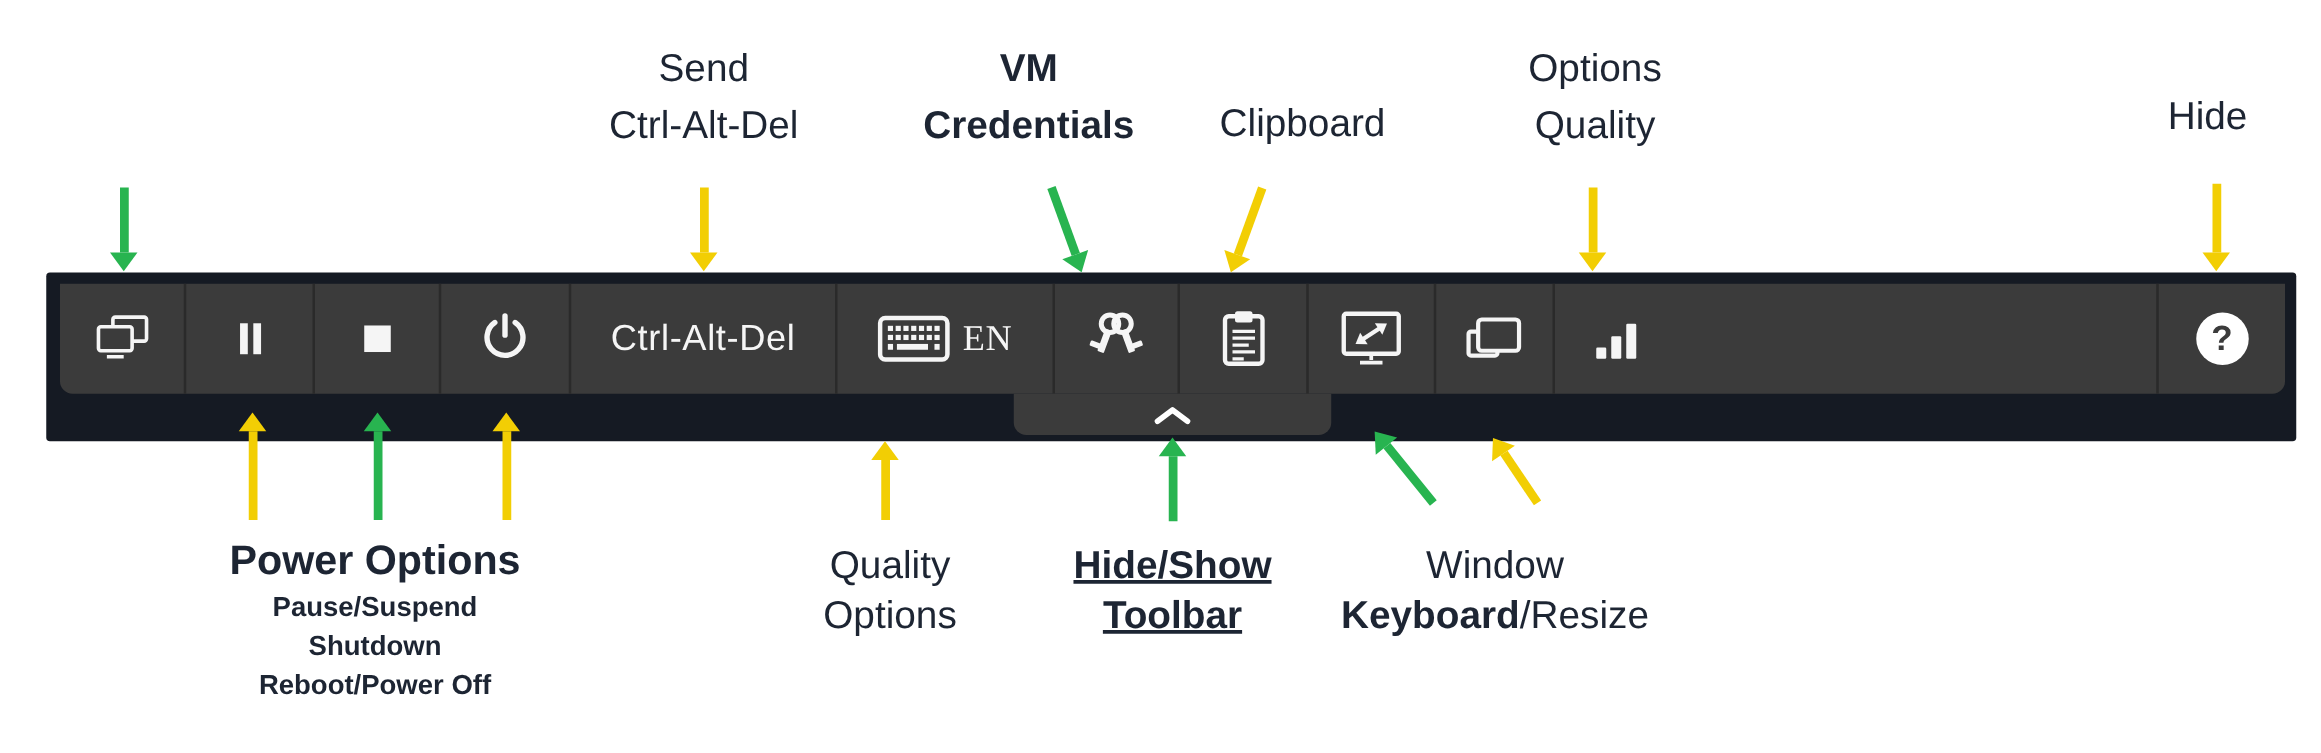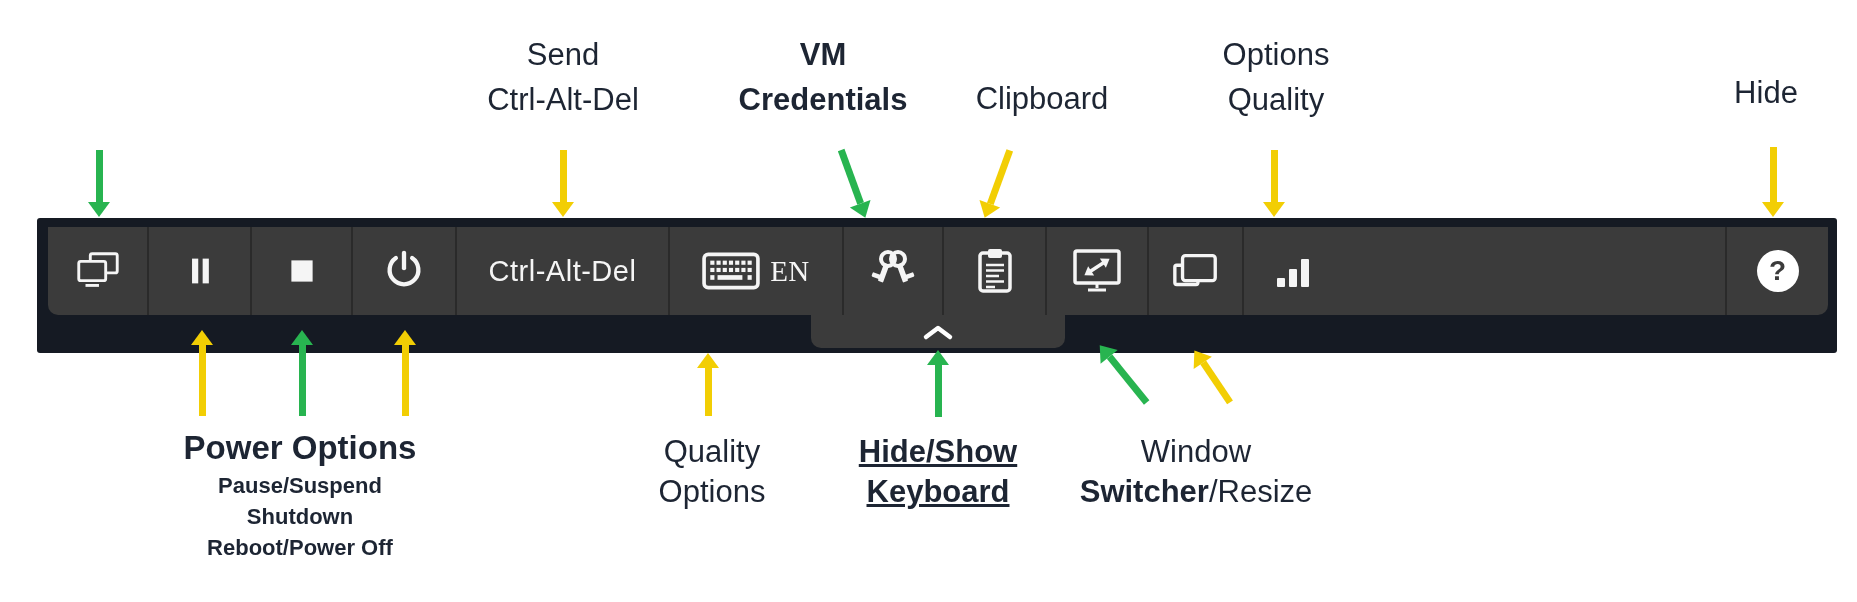--- a/index.html
+++ b/index.html
@@ -269,21 +269,21 @@
     <span class="ln subnote">Reboot/Power Off</span>
   </div>
 
   <div class="note" style="left:712px;top:432px;line-height:40px;">
     <span class="ln">Quality</span>
     <span class="ln">Options</span>
   </div>
 
   <div class="note bold" style="left:938px;top:432px;line-height:40px;text-decoration:underline;">
     <span class="ln">Hide/Show</span>
-    <span class="ln">Keyboard</span>
+    <span class="ln">Toolbar</span>
   </div>
 
   <div class="note" style="left:1196px;top:432px;line-height:40px;">
     <span class="ln" style="font-weight:400;">Window</span>
-    <span class="ln"><b>Switcher</b><span>/Resize</span></span>
+    <span class="ln"><b>Keyboard</b><span>/Resize</span></span>
   </div>
 
 </div>
 
 </body></html>

